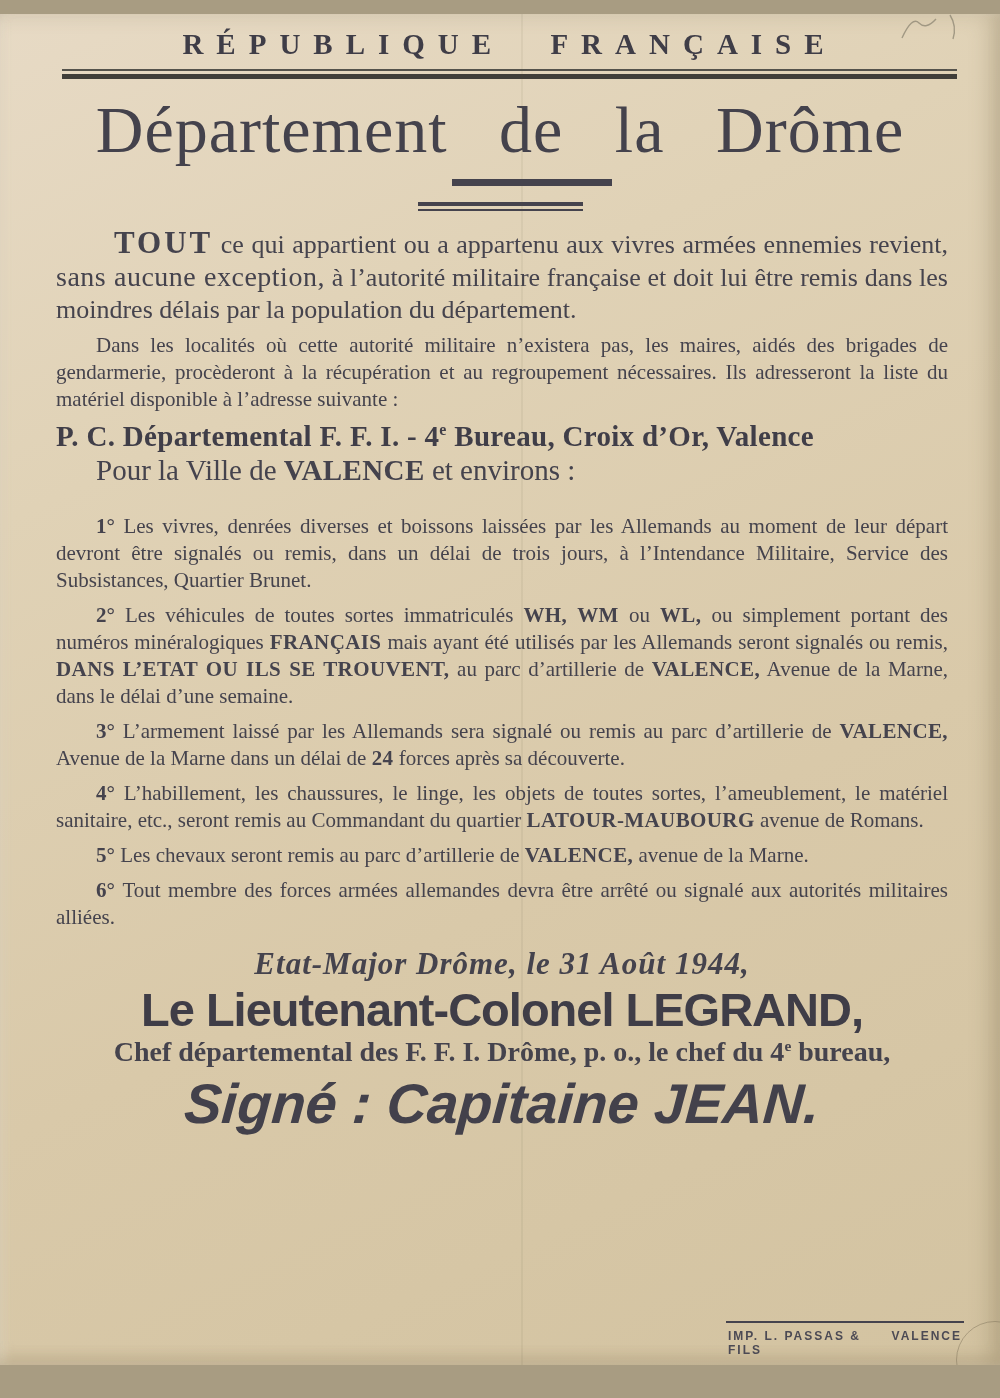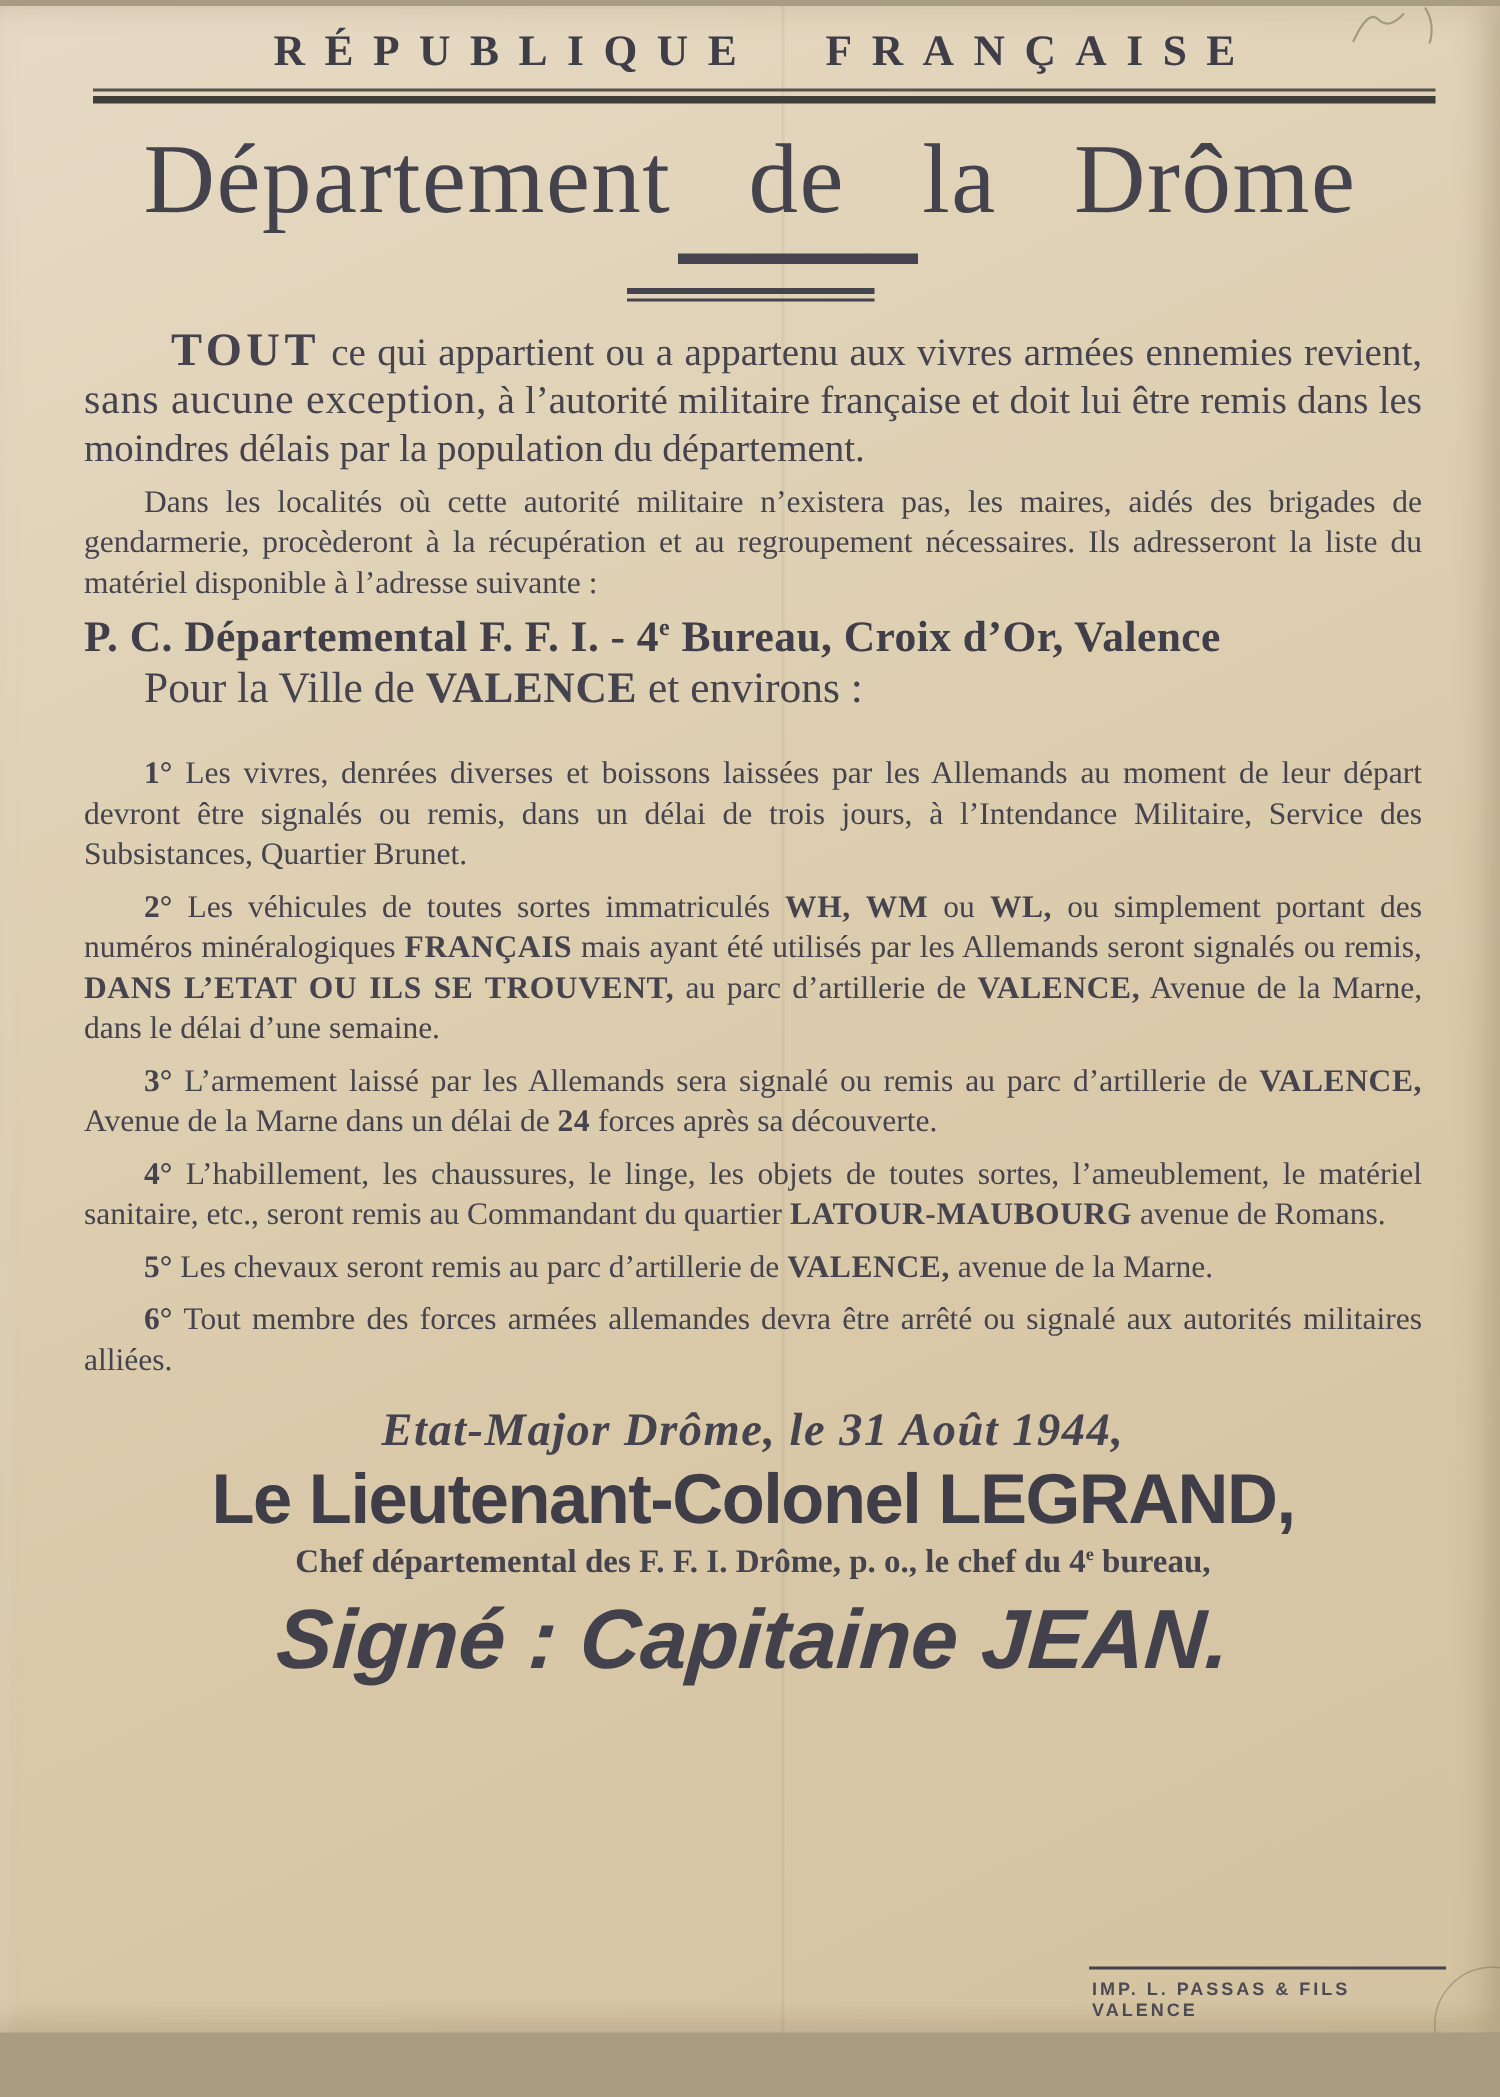--- a/index.html
+++ b/index.html
@@ -1,17 +1,17 @@
 <!DOCTYPE html>
 <html lang="fr"><head>
 <meta charset="utf-8">
 <style>
   html,body{margin:0;padding:0;background:#a89c82;}
   .poster{
-    position:relative;width:1000px;height:1351px;margin:4px auto;overflow:hidden;
+    position:relative;width:1000px;height:1351px;margin:14px auto;overflow:hidden;
     background:linear-gradient(155deg,#e7dac5 0%,#e0d2b6 28%,#d9c9a9 62%,#d3c3a1 100%);
     color:#45434d;font-family:"Liberation Serif",serif;
     box-shadow:inset -12px 0 20px rgba(110,95,65,.22),
                inset 0 -8px 14px rgba(110,95,65,.14),
                inset 5px 0 10px rgba(252,246,232,.35);
   }
   .crease-v{position:absolute;top:0;bottom:0;left:521px;width:2px;background:rgba(90,78,55,.07);}
   .stamp-arc{position:absolute;right:-34px;bottom:-34px;width:76px;height:76px;border:1px solid rgba(120,108,85,.45);border-radius:50%;}
   .pencil-mark{position:absolute;top:0;right:32px;opacity:.75;}
   .content{padding:0 52px 0 56px;}
@@ -36,26 +36,26 @@
   .p-localites{margin-top:6px;}
   .sg-caps{font-weight:bold;letter-spacing:.4px;}
   .sg-num{font-weight:bold;}
   .sg-sup{vertical-align:super;font-size:.55em;line-height:0;font-weight:bold;}
 
   .pc-line{margin-top:6px;font-weight:bold;font-size:29px;line-height:34px;white-space:nowrap;letter-spacing:.3px;color:#403e48;}
   .p-pour{font-size:29px;line-height:27px;margin-top:4px;text-indent:40px;text-align:left;}
 
   .sig-date{margin-top:14px;text-align:center;font-weight:bold;font-size:31px;line-height:38px;letter-spacing:1px;font-style:italic;}
   .sig-colonel{text-align:center;font-family:"Liberation Sans",sans-serif;font-weight:bold;font-size:47px;line-height:54px;letter-spacing:-1px;color:#3f3d47;}
-  .sig-chef{text-align:center;font-weight:bold;font-size:22px;line-height:27px;margin-top:1px;}
+  .sig-chef{text-align:center;font-weight:bold;font-size:28px;line-height:27px;margin-top:1px;}
   .sig-signe{text-align:center;font-family:"Liberation Sans",sans-serif;font-weight:bold;font-style:italic;font-size:56px;line-height:62px;margin-top:8px;transform:skewX(-4deg);color:#43414b;}
 
   .printer{position:absolute;right:36px;bottom:8px;width:238px;font-family:"Liberation Sans",sans-serif;font-weight:bold;font-size:12px;letter-spacing:2px;color:#4c4a54;}
   .printer-rule{height:2px;background:#45434d;margin-bottom:6px;}
-  .printer-row{display:flex;justify-content:space-between;padding:0 2px;flex-direction:column;}
+  .printer-row{display:flex;justify-content:space-between;padding:0 2px;}
 </style>
 </head>
 <body>
 
 <div class="poster">
   <div class="crease-v"></div>
 
   <svg class="pencil-mark" width="70" height="28" viewBox="0 0 70 28" aria-hidden="true">
     <path d="M4 24 Q14 2 21 9 T38 5 M52 1 q7 11 3 24" stroke="#8d8673" fill="none" stroke-width="1.4"></path>
   </svg>

